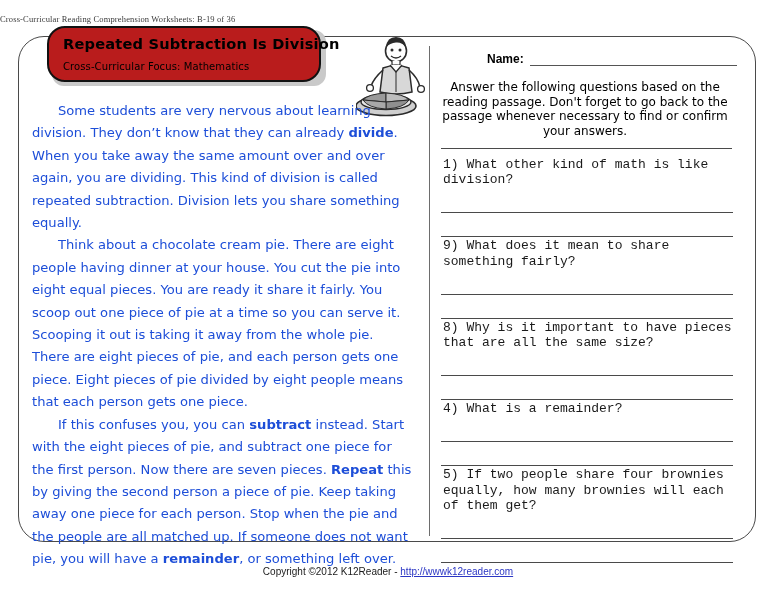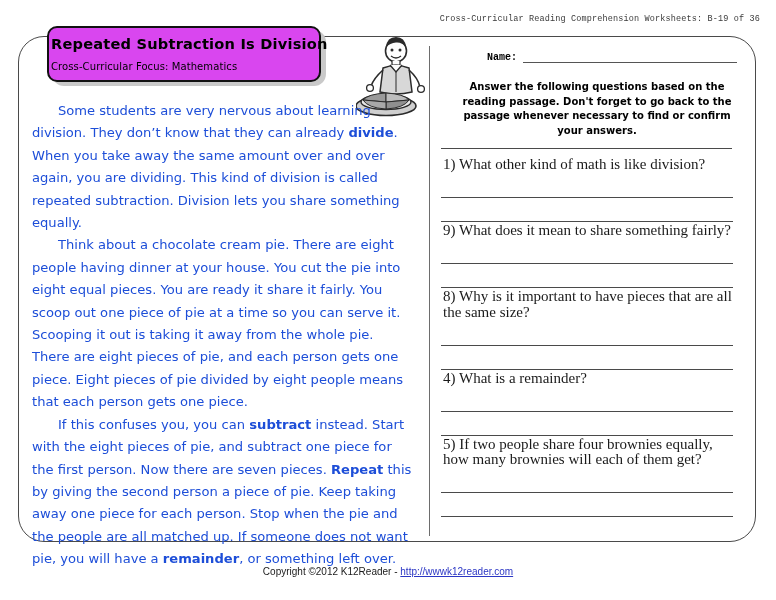--- a/index.html
+++ b/index.html
@@ -20,25 +20,24 @@
   #page {
     position: absolute;
     left: 0; top: 0;
     width: 776px; height: 600px;
   }
 
   #header-note {
     position: absolute;
     left: 0; top: 14px;
     width: 760px;
-    text-align: right;
     font-size: 8.5px;
     letter-spacing: 0.15px;
     color: #3a3a3a;
-    font-family: Liberation Mono, monospace;
+    font-family: Liberation Serif, serif;
   }
 
   #sheet {
     position: absolute;
     left: 18px; top: 36px;
     width: 738px; height: 506px;
     border: 1.3px solid #4a4a4a;
     border-radius: 26px;
     box-sizing: border-box;
     background: #ffffff;
@@ -56,25 +55,25 @@
     position: absolute;
     left: 52px; top: 30px;
     width: 274px; height: 56px;
     background: #c9c9c9;
     border-radius: 12px;
   }
   #title-box {
     position: absolute;
     left: 47px; top: 26px;
     width: 274px; height: 56px;
-    background: #d946ef;
+    background: #b91c1c;
     border: 2.6px solid #111111;
-    border-radius: 10px;
+    border-radius: 18px;
     box-sizing: border-box;
-    padding: 7px 0 0 2px;
+    padding: 7px 0 0 14px;
   }
   #title-main {
     font-family: "DejaVu Sans", sans-serif;
     font-weight: bold;
     font-size: 14.6px;
     letter-spacing: 0.2px;
     color: #000;
     white-space: nowrap;
   }
   #title-sub {
@@ -112,61 +111,61 @@
 
   
   #name-row {
     position: absolute;
     left: 487px; top: 52px;
     width: 250px;
     display: flex;
     align-items: flex-end;
   }
   #name-label {
-    font-family: Liberation Mono, monospace;
+    font-family: Liberation Sans, sans-serif;
     font-weight: bold;
-    font-size: 10px;
+    font-size: 12px;
     white-space: nowrap;
     text-align: right;
   }
   #name-line {
     flex: 1;
     margin-left: 6px;
     border-bottom: 1.1px solid #555;
     height: 10px;
   }
 
   #instructions {
     position: absolute;
-    left: 452px; top: 80px;
+    left: 440px; top: 80px;
     width: 290px;
     font-family: "DejaVu Sans", sans-serif;
-    font-weight: bold;
-    font-size: 10px;
+    font-weight: normal;
+    font-size: 12px;
     line-height: 14.6px;
     text-align: center;
     color: #000;
   }
 
   #top-rule {
     position: absolute;
     left: 441px; top: 148px;
     width: 291px; height: 0;
     border-top: 1.5px solid #4a4a4a;
   }
 
   #questions {
     position: absolute;
     left: 441px; top: 156px;
     width: 292px;
   }
   .q-block { margin: 0 0 0 0; }
   .q-text {
-    font-family: Liberation Serif, serif;
-    font-size: 15px;
+    font-family: Liberation Mono, monospace;
+    font-size: 13px;
     line-height: 15.2px;
     color: #1a1a1a;
     padding: 1px 0 0 2px;
   }
   .ans-line {
     border-bottom: 1.4px solid #4a4a4a;
     height: 23px;
     margin: 0;
   }
   .ans-line.first { height: 25px; }

